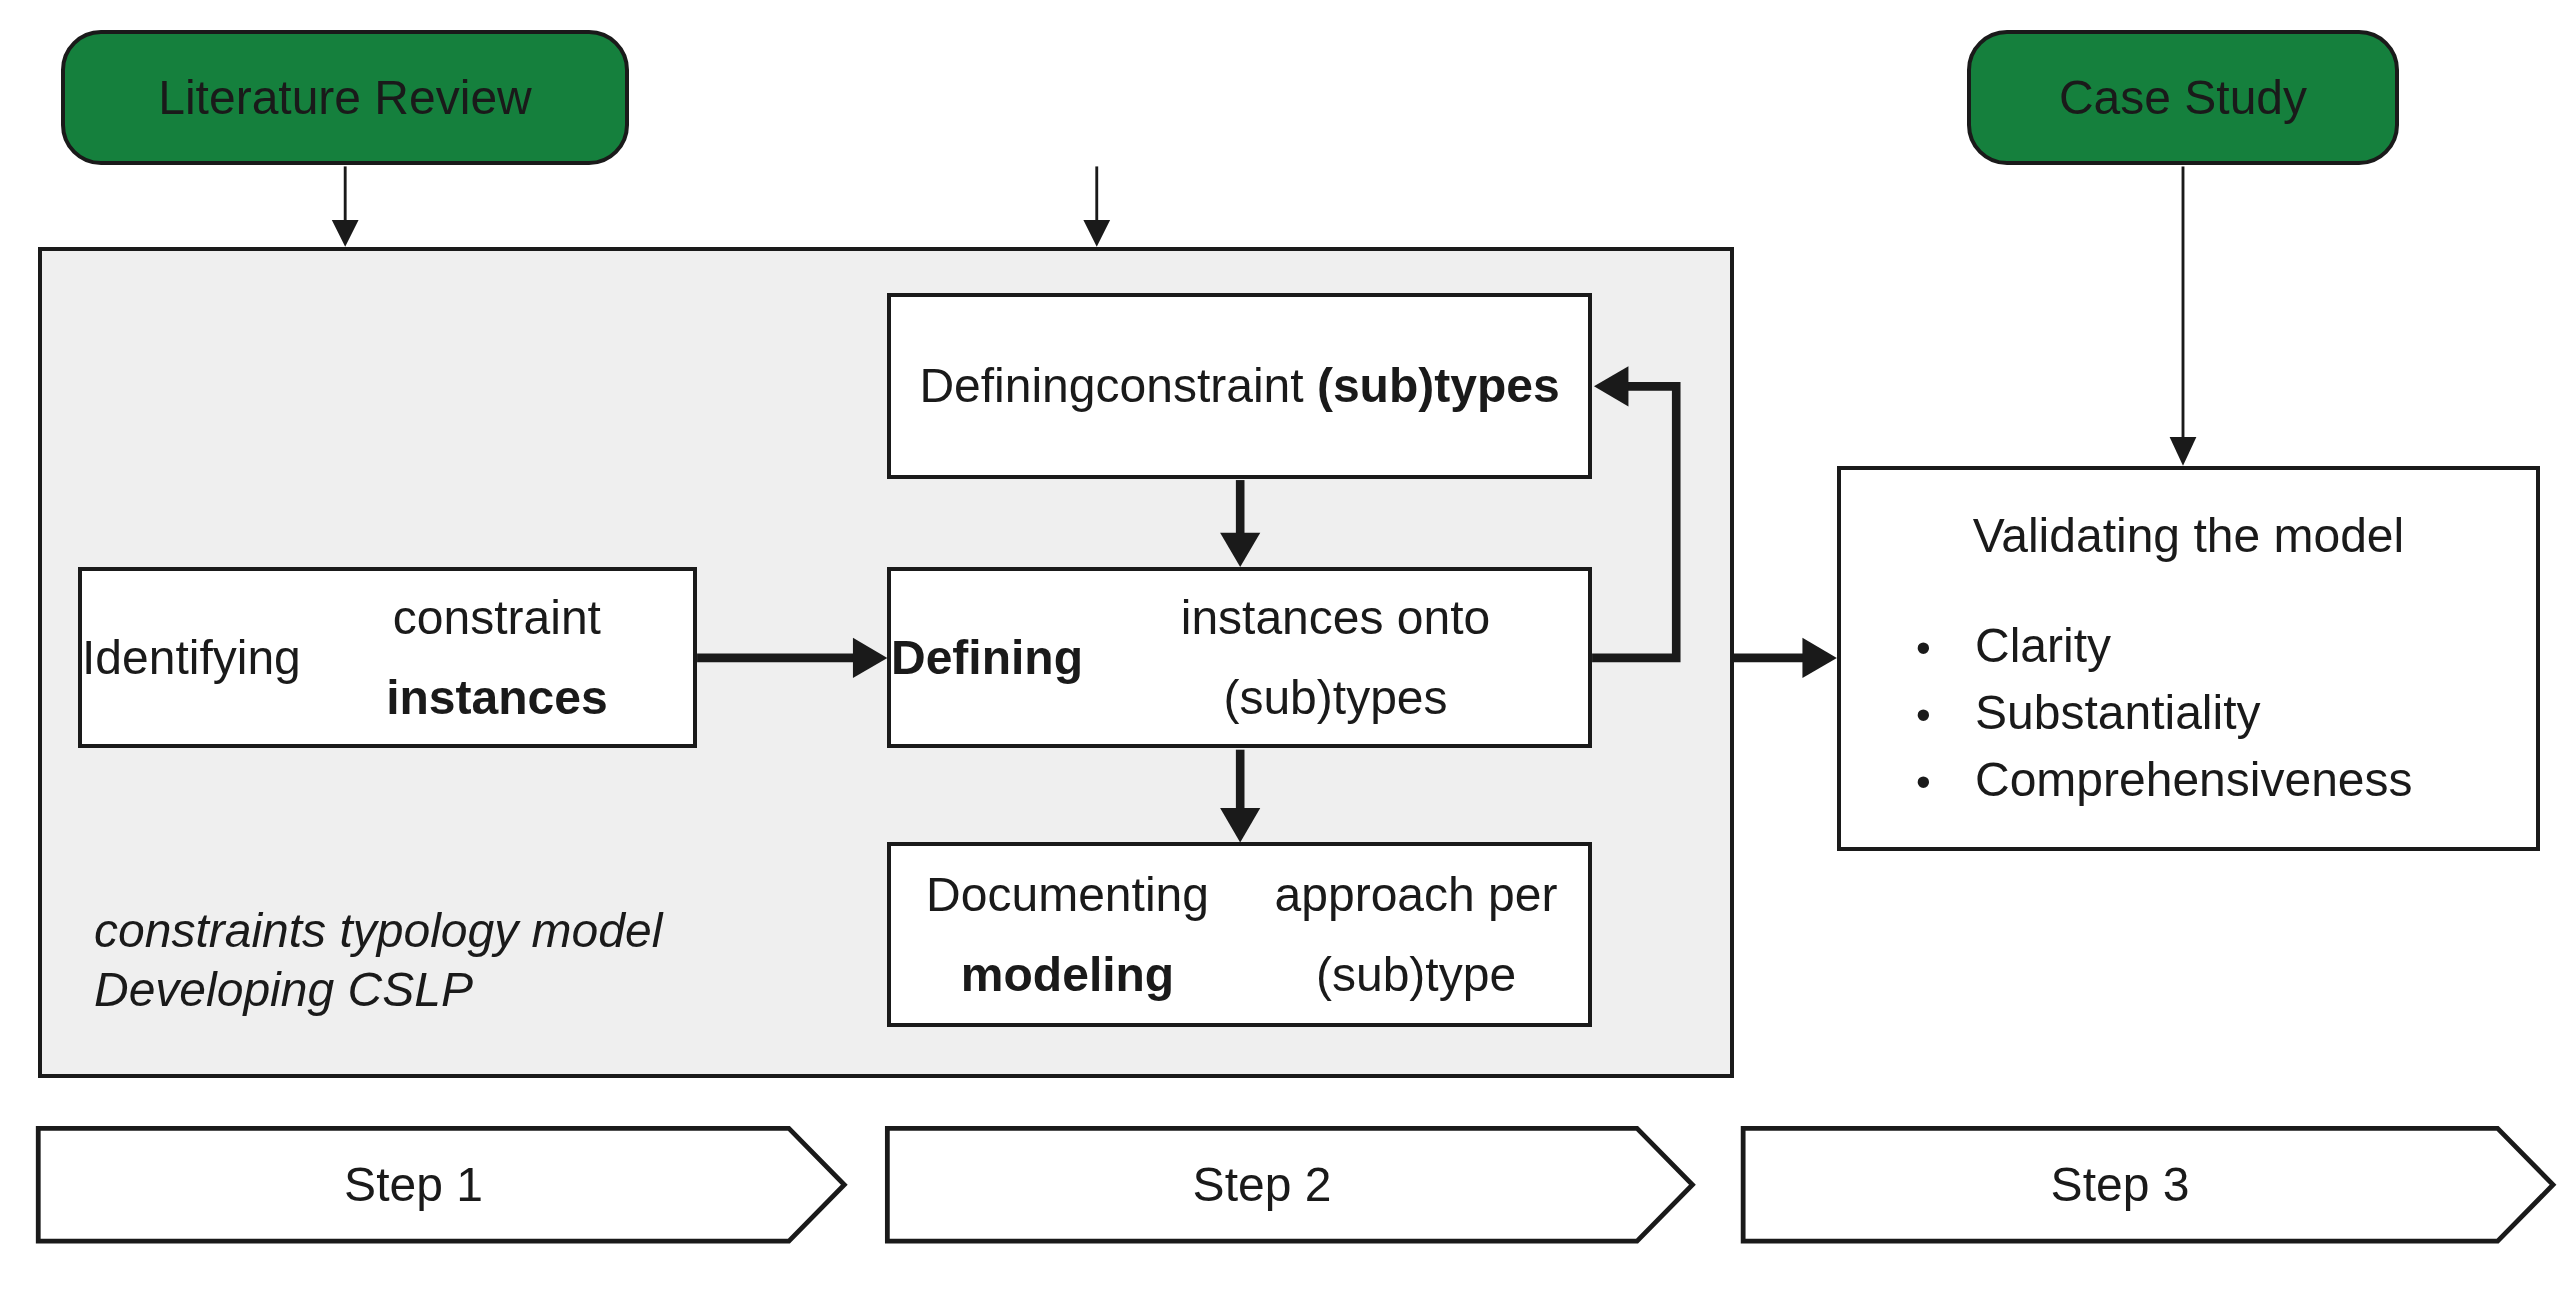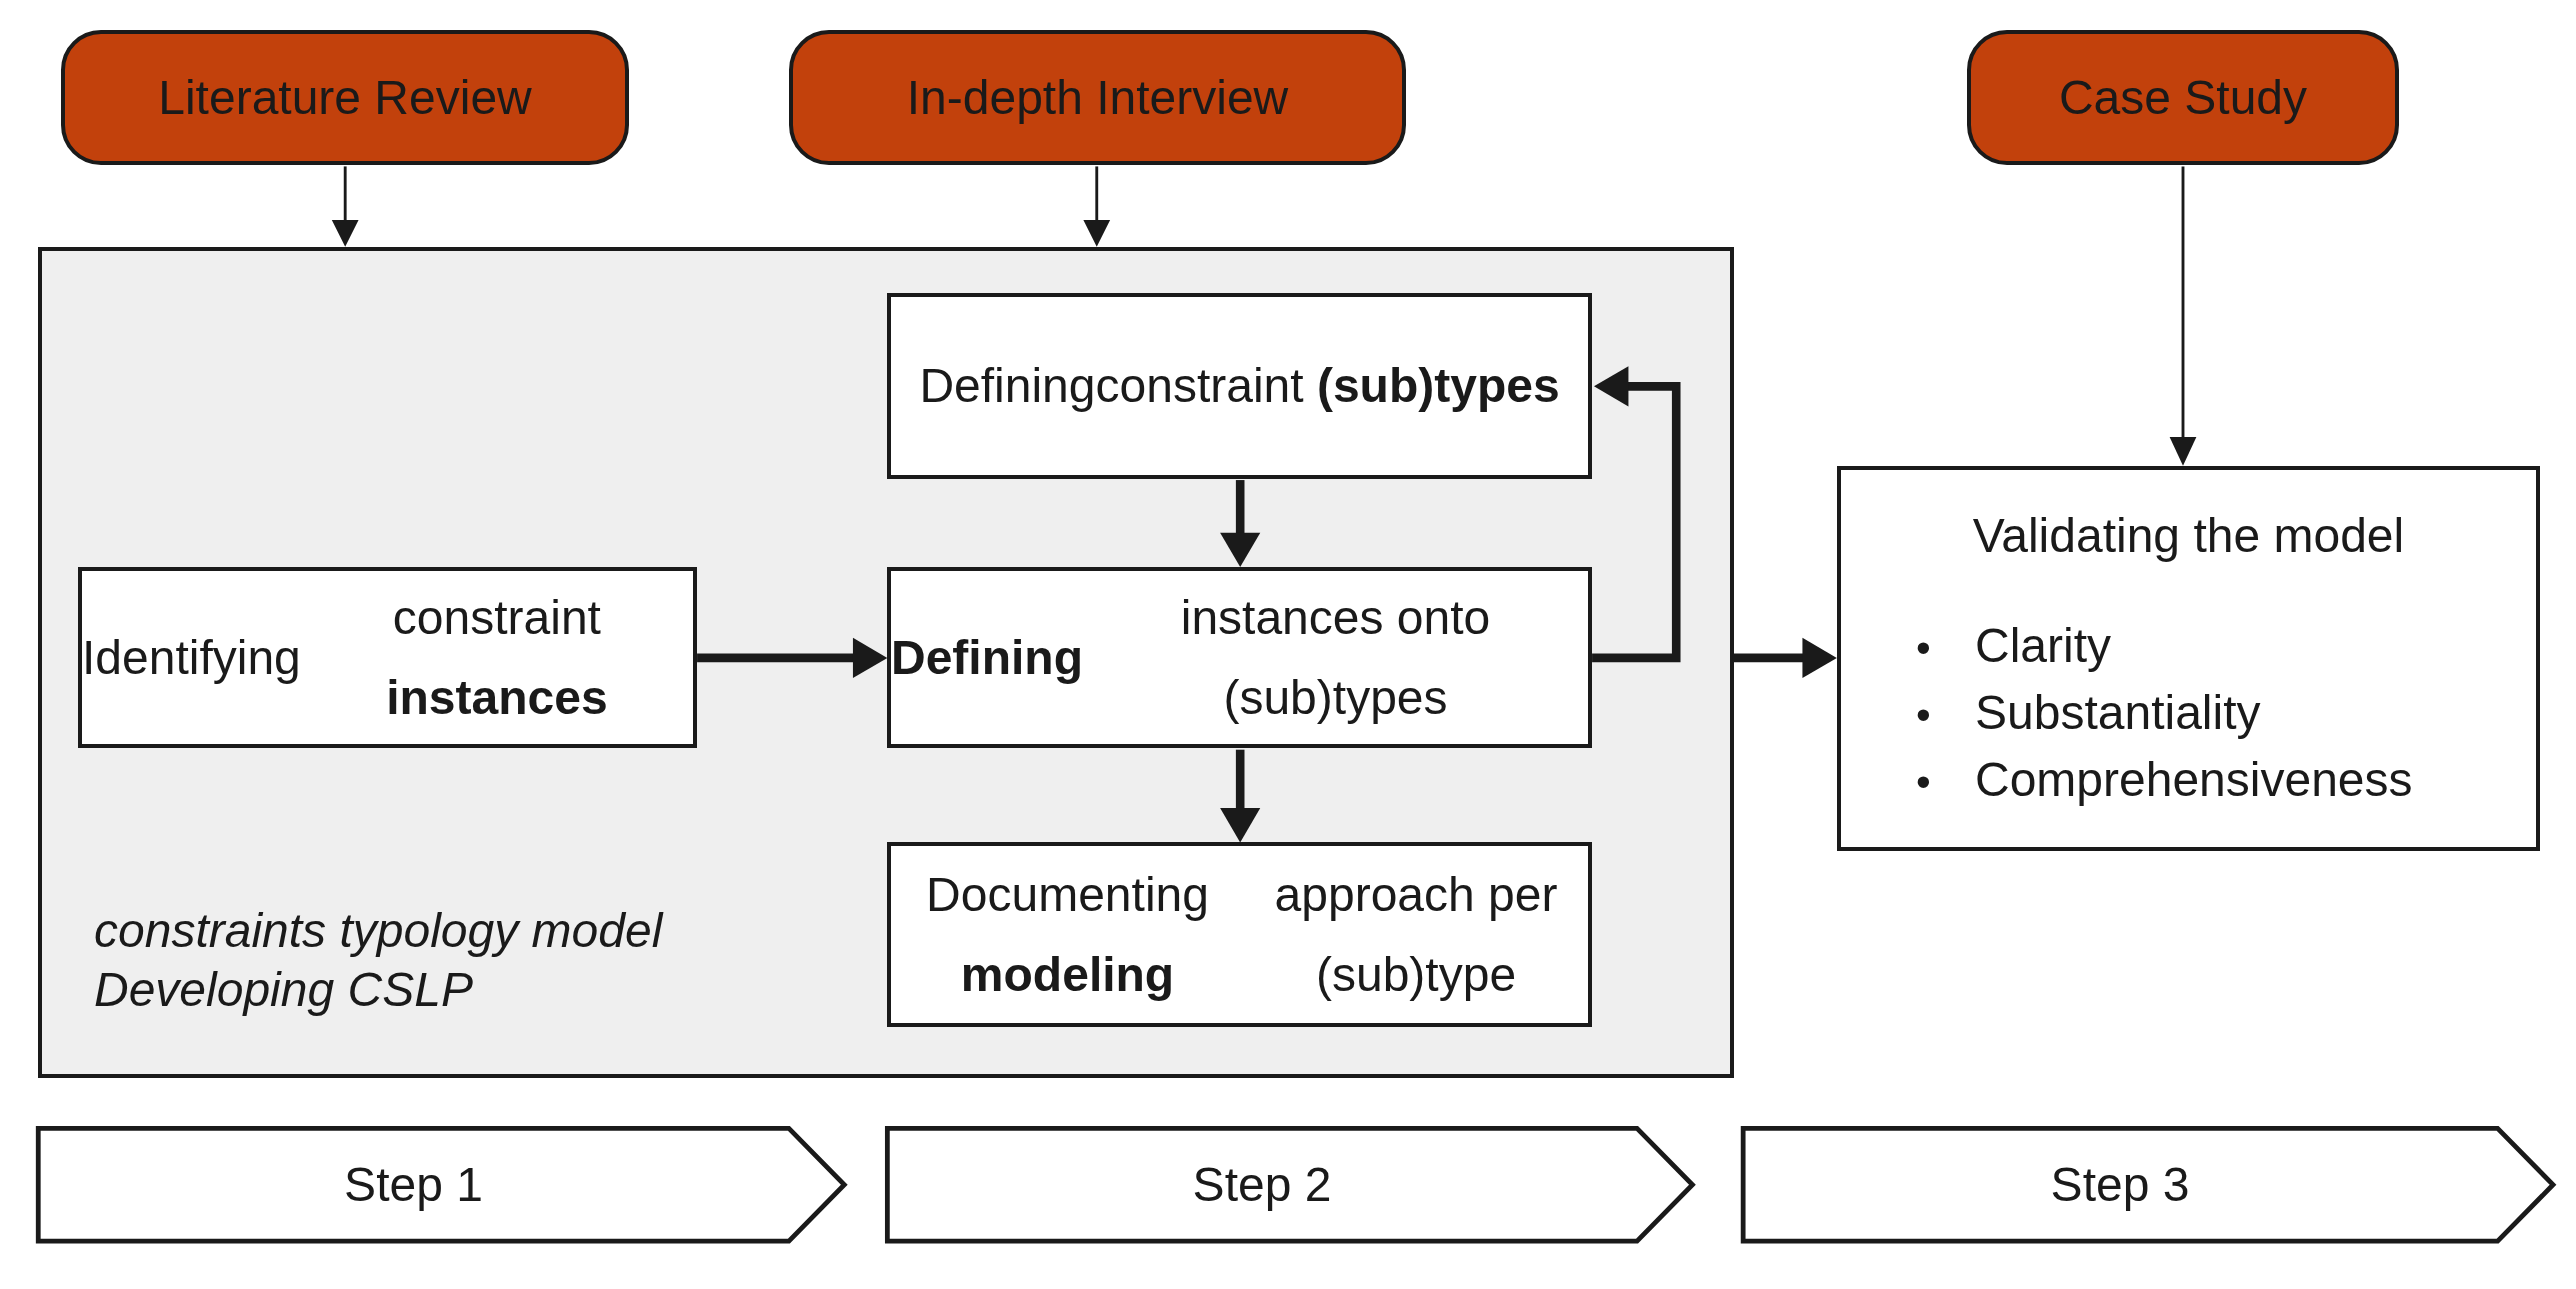--- a/index.html
+++ b/index.html
@@ -12,21 +12,21 @@
     overflow:hidden;
   }
   .overlay{position:absolute;left:0;top:0;width:2576px;height:1290px;}
   .lines-layer{z-index:2;}
 
   .rounded-box{
     position:absolute;
     box-sizing:border-box;
     border:4.8px solid #1a1a1a;
     border-radius:40px;
-    background:#c2410c;
+    background:#15803d;
     display:flex;align-items:center;justify-content:center;
     font-size:48px;
     z-index:3;
   }
   .process-container{
     position:absolute;
     box-sizing:border-box;
     left:38px;top:247px;width:1696px;height:831px;
     border:4.8px solid #1a1a1a;
     background:#efefef;
@@ -126,23 +126,20 @@
       <polygon points="1885,667 1885,709 1921,688" stroke="none"></polygon>
     </g>
 
     <polygon points="40,1180 825,1180 883,1239 825,1298 40,1298" fill="#ffffff" stroke="#1a1a1a" stroke-width="5"></polygon>
     <polygon points="928,1180 1712,1180 1770,1239 1712,1298 928,1298" fill="#ffffff" stroke="#1a1a1a" stroke-width="5"></polygon>
     <polygon points="1823,1180 2612,1180 2670,1239 2612,1298 1823,1298" fill="#ffffff" stroke="#1a1a1a" stroke-width="5"></polygon>
   </svg>
 
   <div class="rounded-box" style="left:61px;top:30px;width:568px;height:135px;">
     <span>Literature Review</span>
-  </div>
-  <div class="rounded-box" style="left:789px;top:30px;width:617px;height:135px;">
-    <span>In-depth Interview</span>
   </div>
   <div class="rounded-box" style="left:1967px;top:30px;width:432px;height:135px;">
     <span>Case Study</span>
   </div>
 
   <div class="node" style="left:887px;top:293px;width:705px;height:186px;">
     <div>
       <span>Defining</span>
     </div>
     <div>

